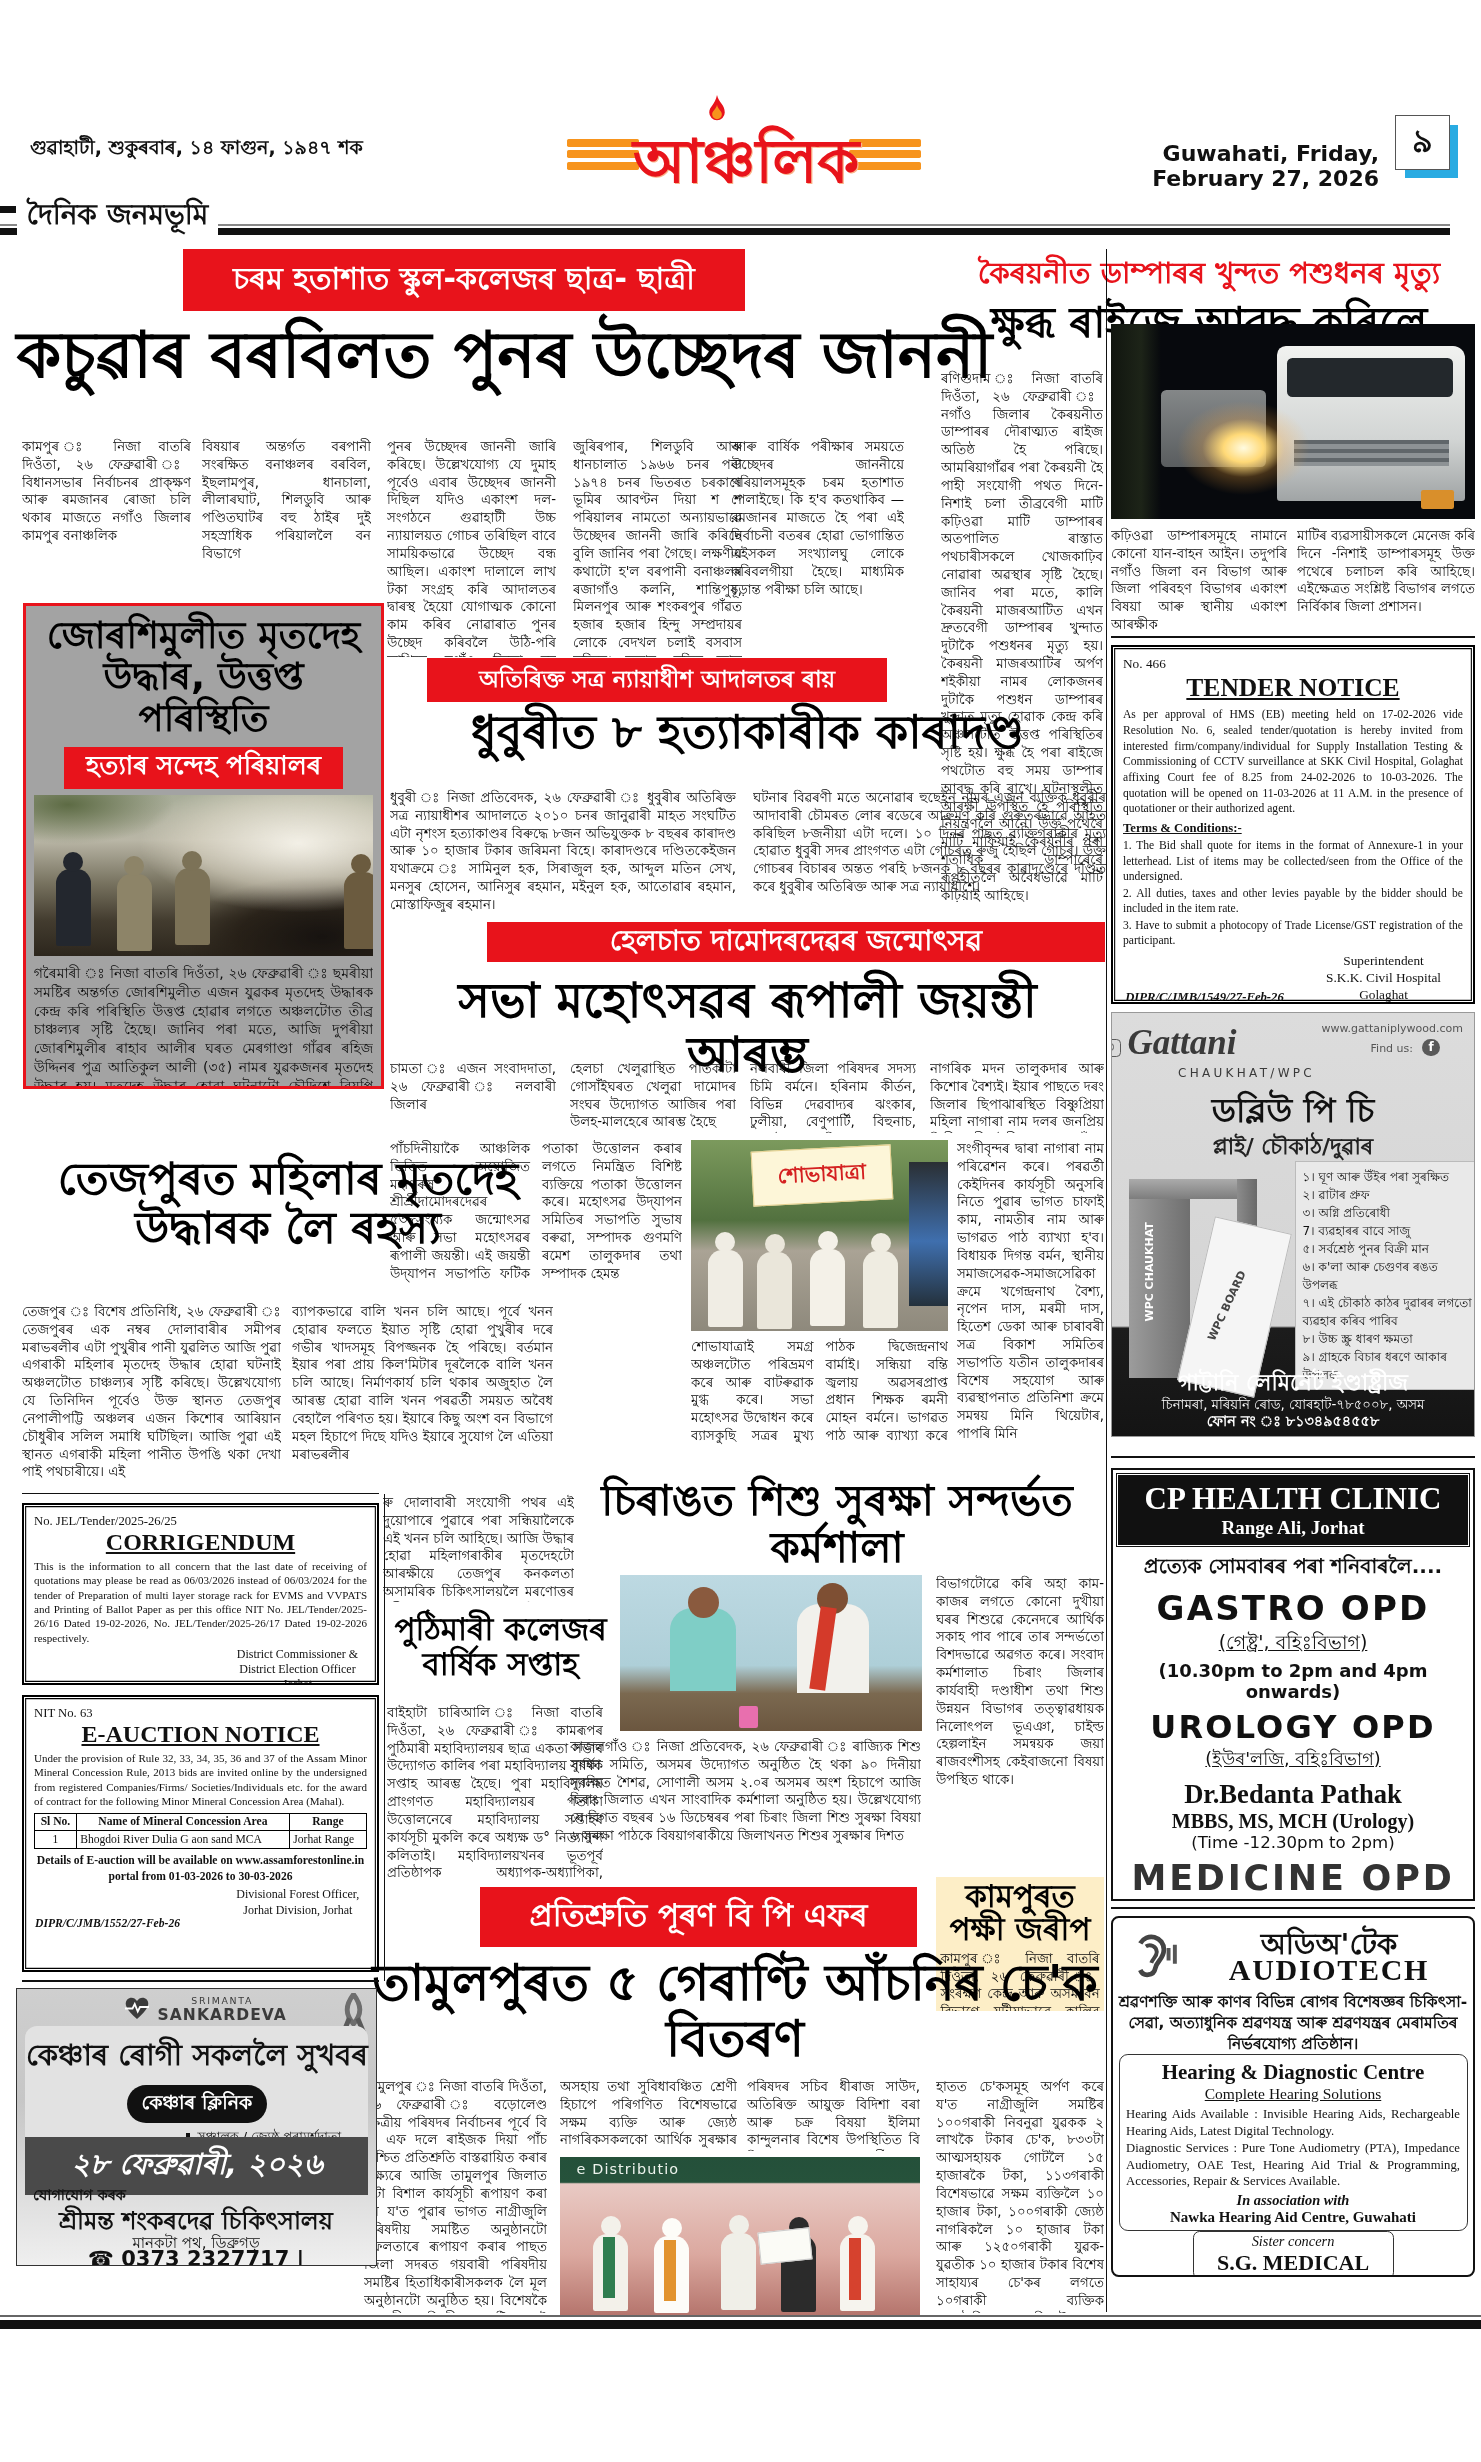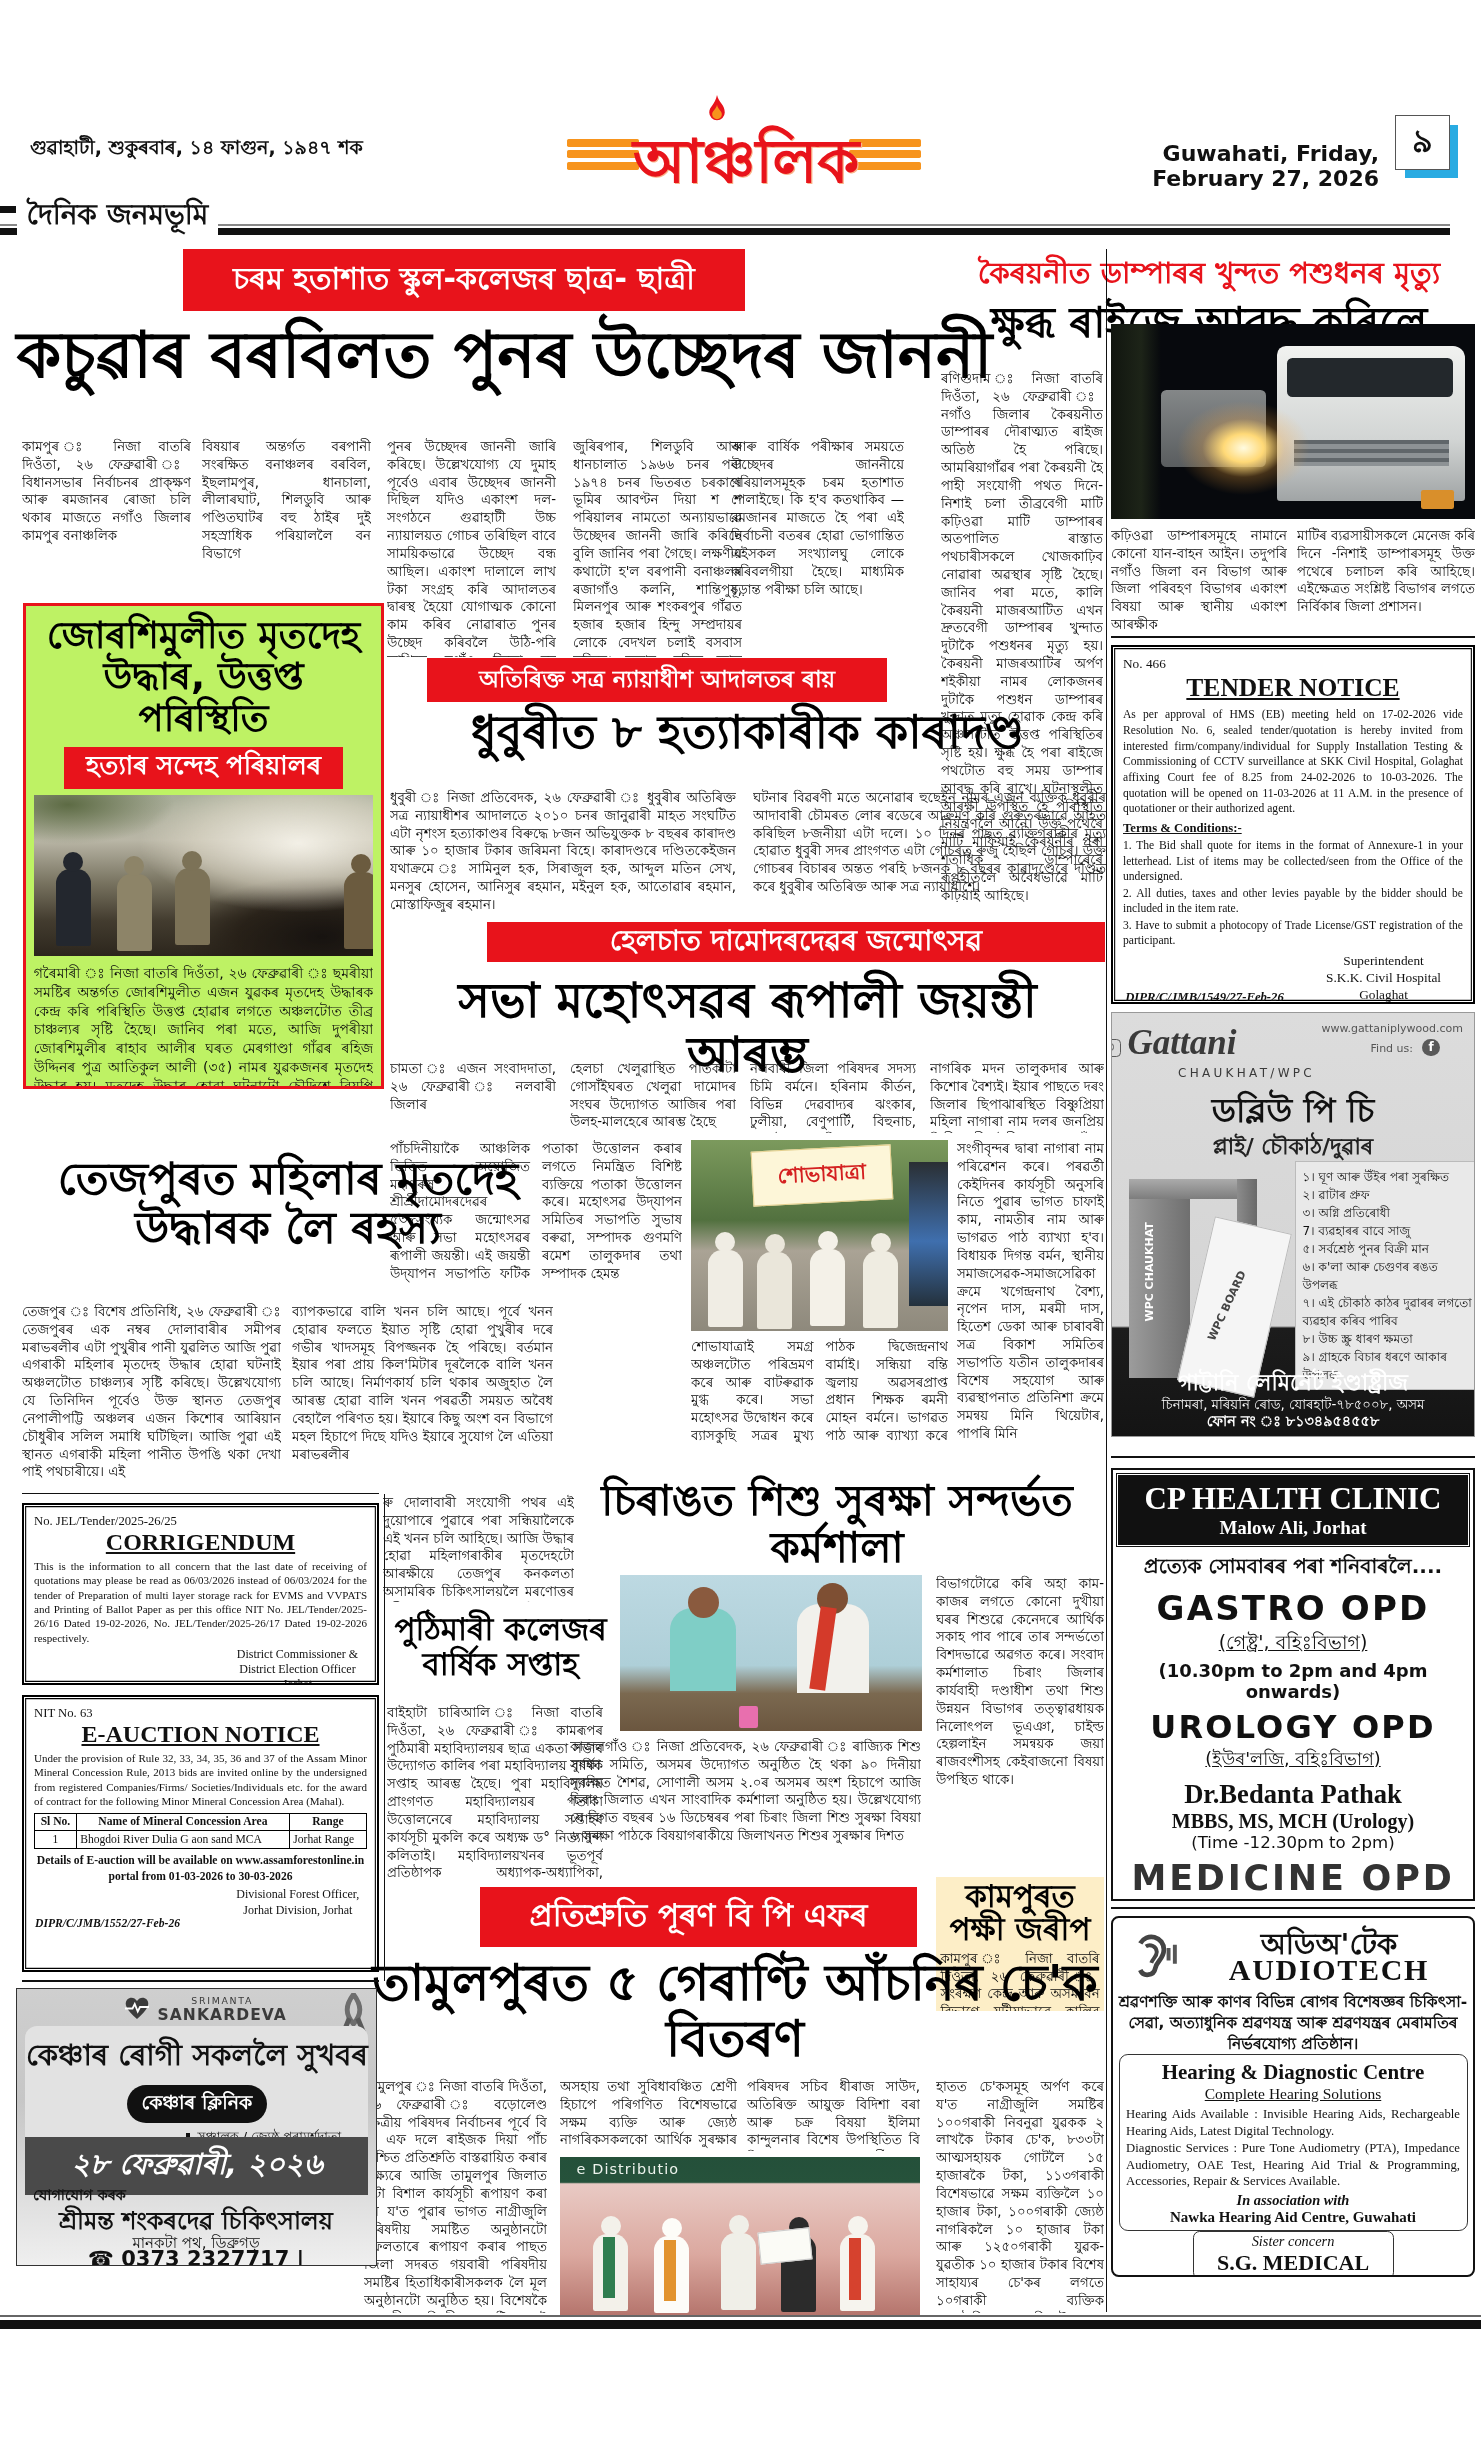--- a/index.html
+++ b/index.html
@@ -62,21 +62,21 @@
   <div class="abs" style="left:0;top:228px;width:1450px;height:7.2px;background:#111;z-index:1;"></div>
 
   <div class="abs red-k" style="left:183px;top:249px;width:562px;height:62px;font-size:30px;">চৰম হতাশাত স্কুল-কলেজৰ ছাত্ৰ- ছাত্ৰী</div>
   <div class="abs hl" style="left:16.6px;top:320px;width:916px;font-size:64px;white-space:nowrap;">কচুৱাৰ বৰবিলত পুনৰ উচ্ছেদৰ জাননী</div>
   <div class="abs body-t" style="left:22px;top:438px;width:169px;height:162px;">কামপুৰ ঃ নিজা বাতৰি দিওঁতা, ২৬ ফেব্ৰুৱাৰী ঃ বিধানসভাৰ নিৰ্বাচনৰ প্ৰাক্ক্ষণ আৰু ৰমজানৰ ৰোজা চলি থকাৰ মাজতে নগাঁও জিলাৰ কামপুৰ বনাঞ্চলিক</div>
   <div class="abs body-t" style="left:202px;top:438px;width:169px;height:162px;">বিষয়াৰ অন্তৰ্গত বৰপানী সংৰক্ষিত বনাঞ্চলৰ বৰবিল, ইছলামপুৰ, ধানচালা, লীলাৰঘাট, শিলডুবি আৰু পণ্ডিতঘাটৰ বহু ঠাইৰ দুই সহস্ৰাধিক পৰিয়াললৈ বন বিভাগে</div>
   <div class="abs body-t" style="left:387px;top:438px;width:169px;height:219px;">পুনৰ উচ্ছেদৰ জাননী জাৰি কৰিছে। উল্লেখযোগ্য যে দুমাহ পূৰ্বেও এবাৰ উচ্ছেদৰ জাননী দিছিল যদিও একাংশ দল-সংগঠনে গুৱাহাটী উচ্চ ন্যায়ালয়ত গোচৰ তৰিছিল বাবে সাময়িকভাৱে উচ্ছেদ বন্ধ আছিল। একাংশ দালালে লাখ টকা সংগ্ৰহ কৰি আদালতৰ দ্বাৰস্থ হৈয়ো যোগাত্মক কোনো কাম কৰিব নোৱাৰাত পুনৰ উচ্ছেদ কৰিবলৈ উঠি-পৰি লাগিছে নগাঁও জিলা বন বিভাগ। লুটুমাৰী সংৰক্ষিত বনাঞ্চলত ত্ৰিশ-চল্লিশ বছৰ ধৰি বসবাস কৰা ১৭শ পৰিয়ালক বিগত নৱেম্বৰ মাহতে উচ্ছেদ কৰিছিল। এইবাৰ কান্দাপাৰা,</div>
   <div class="abs body-t" style="left:573px;top:438px;width:169px;height:219px;">জুৰিৰপাৰ, শিলডুবি আৰু ধানচালাত ১৯৬৬ চনৰ পৰা ১৯৭৪ চনৰ ভিতৰত চৰকাৰে ভূমিৰ আবণ্টন দিয়া শ শ পৰিয়ালৰ নামতো অন্যায়ভাৱে উচ্ছেদৰ জাননী জাৰি কৰিছে বুলি জানিব পৰা গৈছে। লক্ষণীয় কথাটো হ'ল বৰপানী বনাঞ্চলৰ ৰজাগাঁও কলনি, শান্তিপুৰ, মিলনপুৰ আৰু শংকৰপুৰ গাঁৱত হজাৰ হজাৰ হিন্দু সম্প্ৰদায়ৰ লোকে বেদখল চলাই বসবাস কৰিছে। বজাৰ, মন্দিৰ আৰু গীৰ্জাঘৰ সাজিছে যদিও কোনো পৰিয়ালকে উচ্ছেদৰ জাননী দিয়া পোহৰলৈ অহা নাই। সম্প্ৰতি মেট্ৰিক আৰু উচ্চতৰ</div>
   <div class="abs body-t" style="left:731px;top:438px;width:173px;height:219px;">আৰু বাৰ্ষিক পৰীক্ষাৰ সময়তে উচ্ছেদৰ জাননীয়ে পৰিয়ালসমূহক চৰম হতাশাত পেলাইছে। কি হ'ব কতথাকিব — ৰমজানৰ মাজতে হৈ পৰা এই নিৰ্বাচনী বতৰৰ হোৱা ভোগান্তিত এইসকল সংখ্যালঘু লোকে কৰিবলগীয়া হৈছে। মাধ্যমিক চূড়ান্ত পৰীক্ষা চলি আছে।</div>
 
-  <div class="abs" style="left:23px;top:603px;width:361px;height:486px;border:3.9px solid #e8131b;box-sizing:border-box;background:#bef264;padding:5.5px 7.7px;overflow:hidden;">
+  <div class="abs" style="left:23px;top:603px;width:361px;height:486px;border:3.9px solid #e8131b;box-sizing:border-box;background:#a3a3a3;padding:5.5px 7.7px;overflow:hidden;">
     <div class="hl" style="font-size:37px;margin-top:3.3px;">জোৰশিমুলীত মৃতদেহ উদ্ধাৰ, উত্তপ্ত পৰিস্থিতি</div>
     <div class="red-k" style="margin:7.7px 30px 6.6px 30px;height:42px;font-size:25.5px;">হত্যাৰ সন্দেহ পৰিয়ালৰ</div>
     <div class="photo" style="position:relative;width:100%;height:161px;background:linear-gradient(180deg,#a8ad99 0%,#b9b6a6 28%,#77725f 55%,#433c2f 78%,#2c261d 100%);">
       <div class="abs" style="left:0;top:0;width:100%;height:100%;background:radial-gradient(ellipse 60% 55% at 78% 30%, rgba(246,243,234,0.95), rgba(228,222,206,0.55) 50%, transparent 78%), radial-gradient(ellipse 55% 50% at 85% 88%, #171310, rgba(36,29,21,0.85) 45%, transparent 75%), radial-gradient(ellipse 45% 35% at 10% 6%, #5d6b44, transparent 70%);"></div>
       <div class="fig" style="left:22px;bottom:10px;background:#23272e;"></div>
       <div class="fig" style="left:83px;bottom:5.5px;background:#8d8468;"></div>
       <div class="fig" style="left:141px;bottom:11px;background:#7c7257;"></div>
       <div class="fig" style="left:310px;bottom:7.7px;background:#6b5b3f;"></div>
     </div>
     <div class="body-t" style="margin-top:7.7px;font-size:14px;height:221px;">গৰৈমাৰী ঃ নিজা বাতৰি দিওঁতা, ২৬ ফেব্ৰুৱাৰী ঃ ছমৰীয়া সমষ্টিৰ অন্তৰ্গত জোৰশিমুলীত এজন যুৱকৰ মৃতদেহ উদ্ধাৰক কেন্দ্ৰ কৰি পৰিস্থিতি উত্তপ্ত হোৱাৰ লগতে অঞ্চলটোত তীব্ৰ চাঞ্চল্যৰ সৃষ্টি হৈছে। জানিব পৰা মতে, আজি দুপৰীয়া জোৰশিমুলীৰ ৰাহাব আলীৰ ঘৰত মেৰগাণ্ডা গাঁৱৰ ৰহিজ উদ্দিনৰ পুত্ৰ আতিকুল আলী (৩৫) নামৰ যুৱকজনৰ মৃতদেহ উদ্ধাৰ হয়। মৃতদেহ উদ্ধাৰ হোৱা ঘটনাটো চৌদিশে বিয়পি পৰাৰ পাছত ৰাহাব আলীৰ ঘৰত এক উত্তপ্ত পৰিস্থিতিৰ সৃষ্টি হয়। একাংশ উত্তেজিত ৰাইজে ৰাহাব আলীৰ বাসগৃহ লণ্ডভণ্ড কৰাৰ লগতে খেৰৰ জুপুৰি জ্বলাই দিয়ে। পাছত জোৰশিমুলী আৰক্ষী আৰু গৰৈমাৰী আৰক্ষী ঘটনাস্থলীত উপস্থিত হৈ জুই নিৰ্বাপন কৰাৰ লগতে পৰিস্থিতি নিয়ন্ত্ৰণ কৰে। ইপিনে বৰ্তমানলৈ যুৱকজনৰ মৃত্যুৰ প্ৰকৃত কাৰণ পোহৰলৈ অহা নাই যদিও ৰাহাব আলীৰ পৰিয়ালে যুৱকজনক নিৰ্মমভাৱে হত্যা কৰা বুলি স্থানীয় ৰাইজৰ লগতে পৰিয়ালৰ লোকে অভিযোগ উত্থাপন কৰিছে। জোৰশিমুলী আৰক্ষীয়ে মৃতদেহটো উদ্ধাৰ কৰি নিজৰ জিম্মালৈ নিয়ে। যুৱকজনৰ মৃত্যুত অঞ্চলটোত শোকৰ ছাঁ পৰিছে।</div>
@@ -257,21 +257,21 @@
       <div>৯। গ্ৰাহকে বিচাৰ ধৰণে আকাৰ  উপলব্ধ</div>
     </div>
     <div class="abs" style="left:0;bottom:34px;width:100%;text-align:center;font-size:22px;font-weight:bold;color:#fff;">গাট্টানি লেমিনেট ইণ্ডাষ্ট্ৰীজ</div>
     <div class="abs" style="left:0;bottom:19px;width:100%;text-align:center;font-size:13.3px;color:#fff;">চিনামৰা, মৰিয়নি ৰোড, যোৰহাট-৭৮৫০০৮, অসম</div>
     <div class="abs" style="left:0;bottom:2.2px;width:100%;text-align:center;font-size:14.4px;font-weight:bold;color:#fff;">ফোন নং ঃ ৮১৩৪৯৫৪৫৫৮</div>
   </div>
 
   <div class="abs ad" style="left:1111px;top:1468px;width:364px;height:433px;border:2.8px solid #111;padding:0;background:#fff;">
     <div style="background:#111;color:#fff;text-align:center;padding:5.5px 0 6.6px 0;margin:4.4px;border:1.7px solid #fff;outline:1.1px solid #111;">
       <div style="font-size:31px;font-weight:bold;font-family:'Liberation Serif',serif;">CP HEALTH CLINIC</div>
-      <div style="font-size:19px;font-weight:bold;font-family:'Liberation Serif',serif;">Malow Ali, Jorhat</div>
+      <div style="font-size:19px;font-weight:bold;font-family:'Liberation Serif',serif;">Range Ali, Jorhat</div>
     </div>
     <div style="font-size:20px;font-weight:bold;text-align:center;margin-top:3.3px;">প্ৰত্যেক সোমবাৰৰ পৰা শনিবাৰলৈ....</div>
     <div style="font-size:34px;font-weight:bold;text-align:center;letter-spacing:2.2px;margin-top:4.4px;">GASTRO OPD</div>
     <div style="font-size:19px;text-align:center;text-decoration:underline;">(গেষ্ট্ৰ', বহিঃবিভাগ)</div>
     <div style="font-size:18px;font-weight:bold;text-align:center;">(10.30pm to 2pm and 4pm onwards)</div>
     <div style="font-size:32px;font-weight:bold;text-align:center;letter-spacing:2.2px;margin-top:5.5px;">UROLOGY OPD</div>
     <div style="font-size:17.7px;text-align:center;text-decoration:underline;">(ইউৰ'লজি, বহিঃবিভাগ)</div>
     <div style="font-size:26.6px;font-weight:bold;text-align:center;font-family:'Liberation Serif',serif;margin-top:4.4px;">Dr.Bedanta Pathak</div>
     <div style="font-size:20px;font-weight:bold;text-align:center;font-family:'Liberation Serif',serif;">MBBS, MS, MCH (Urology)</div>
     <div style="font-size:16.6px;text-align:center;">(Time -12.30pm to 2pm)</div>

